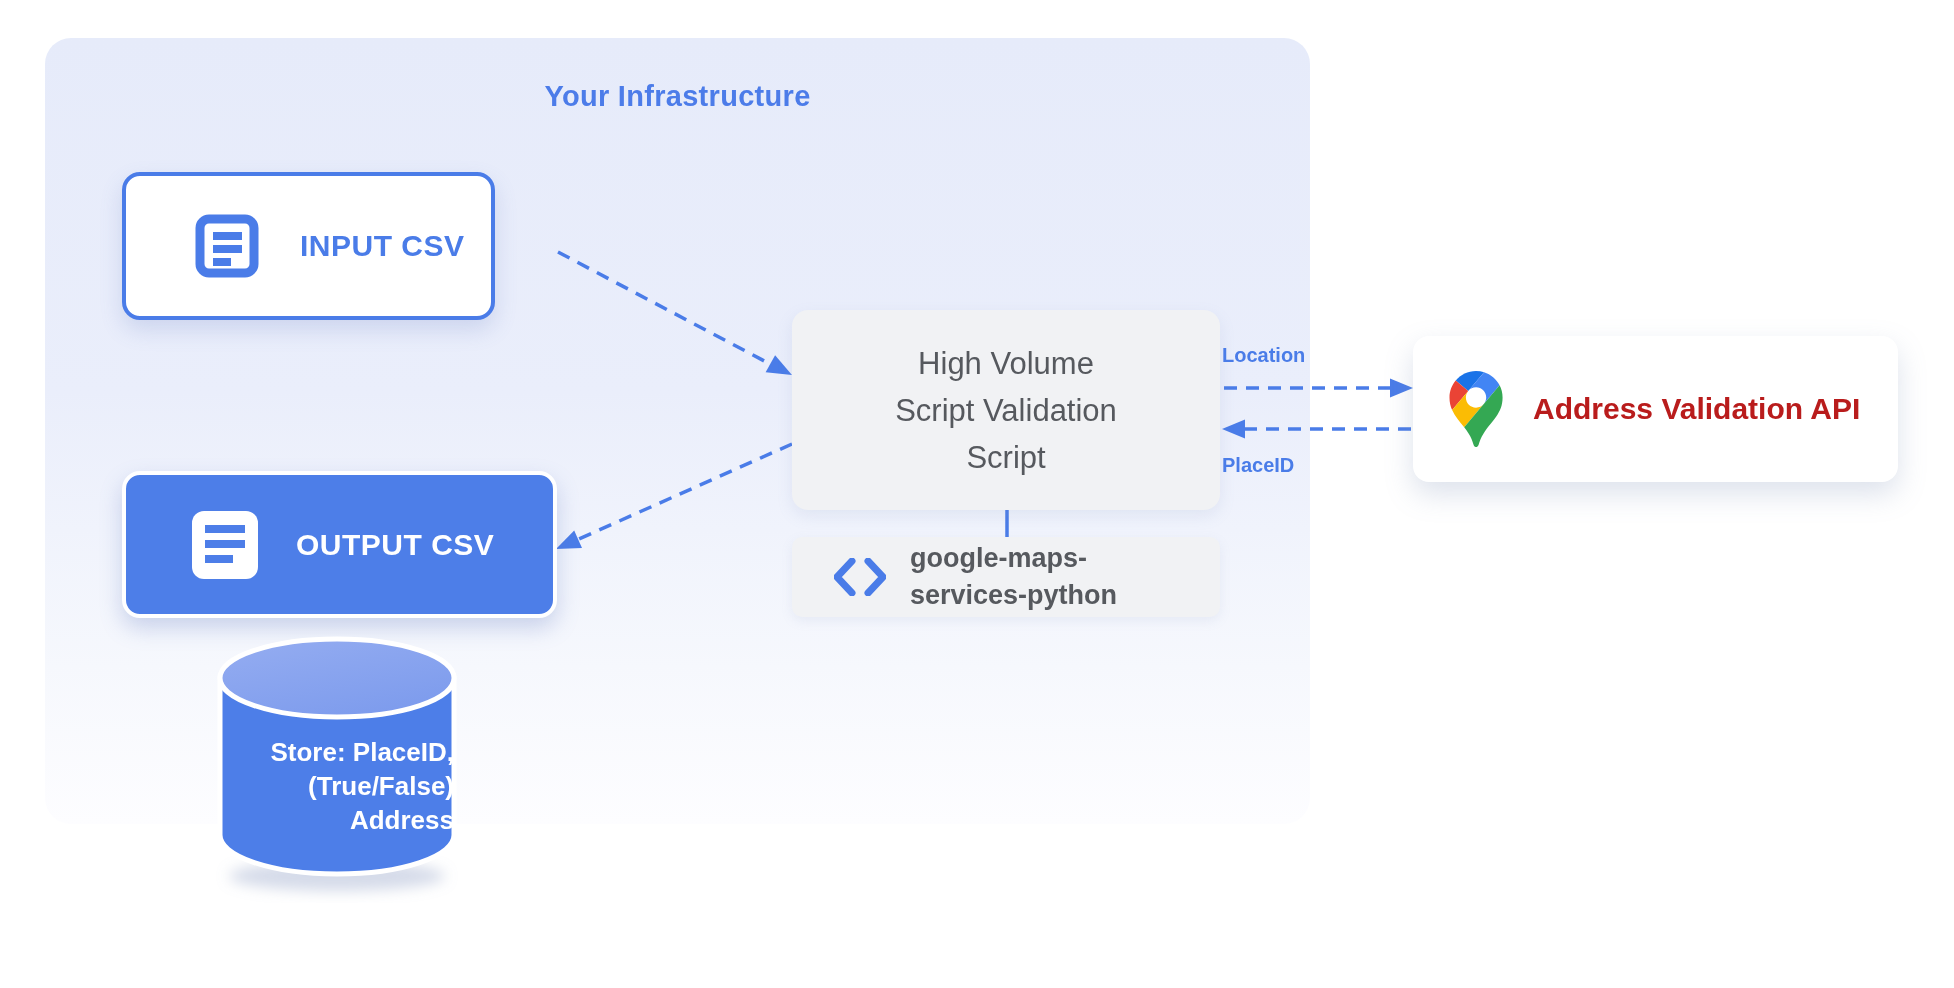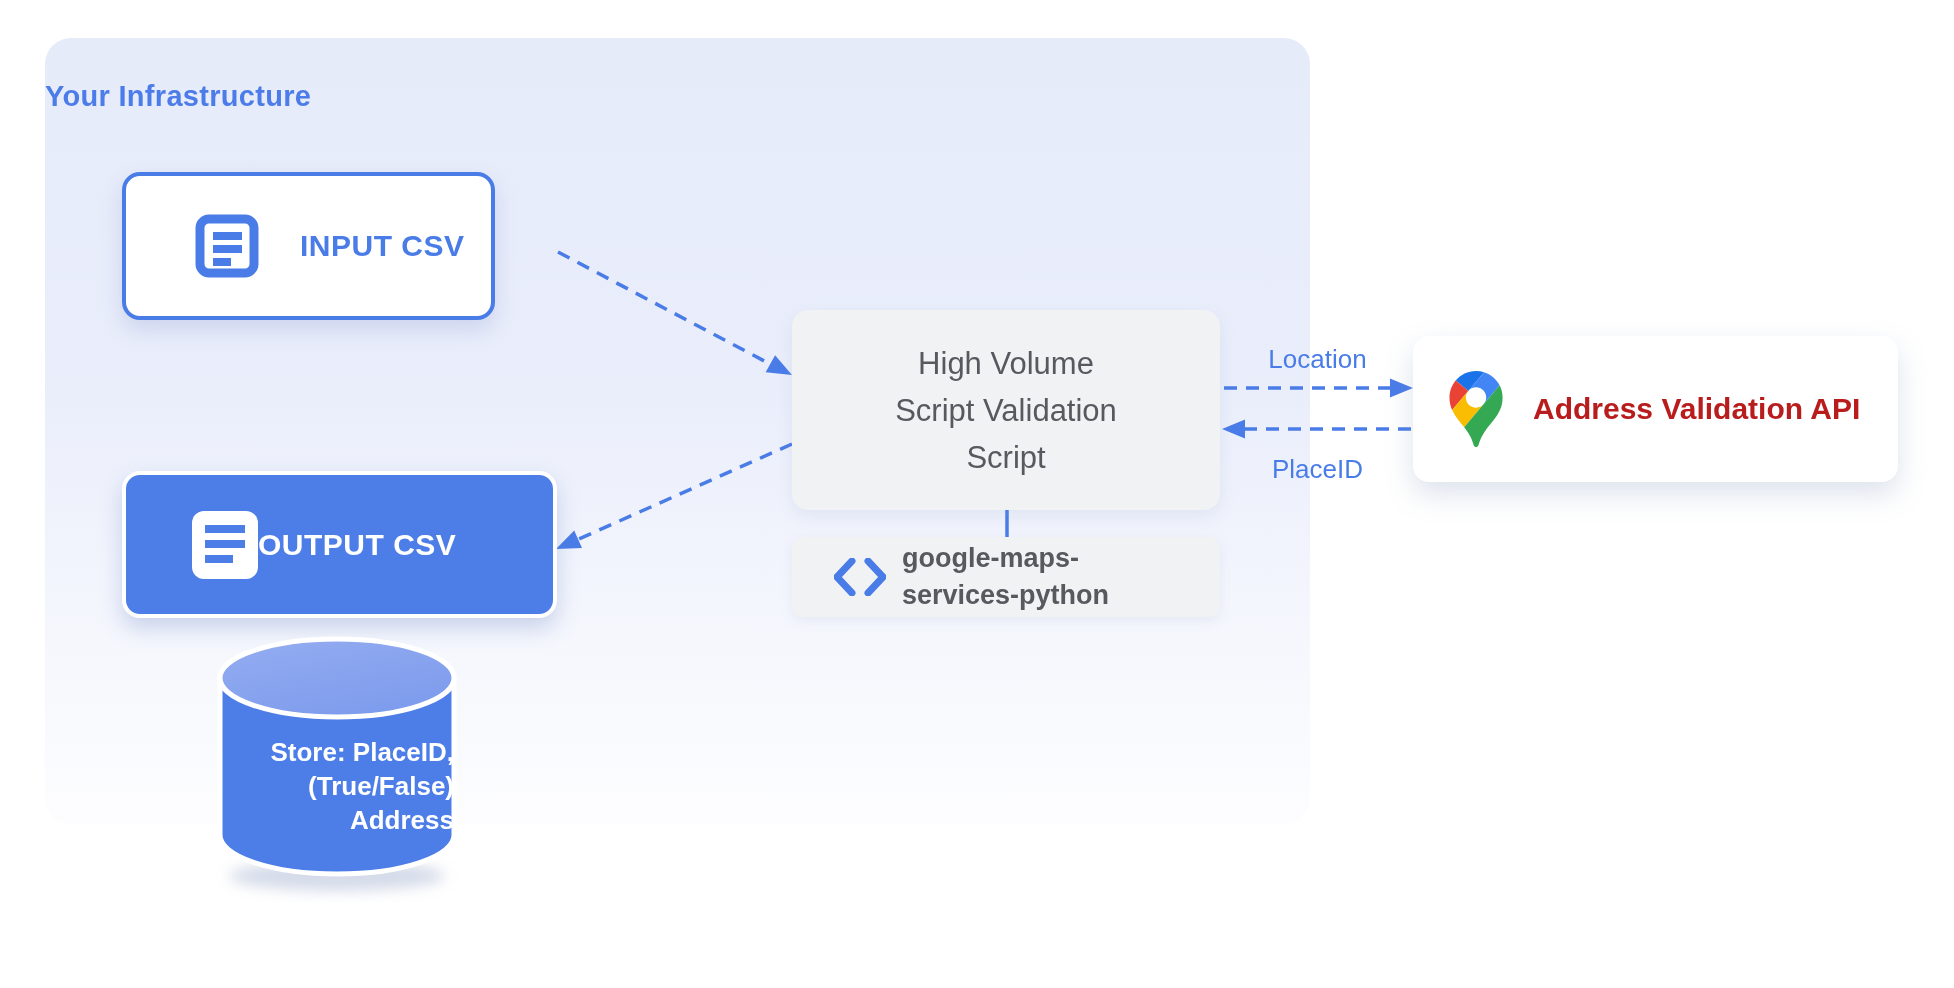--- a/index.html
+++ b/index.html
@@ -9,71 +9,71 @@
     font-family:"Liberation Sans","DejaVu Sans",sans-serif;
   }
   
   .infra{
     position:absolute;left:45px;top:38px;width:1265px;height:786px;
     border-radius:26px;
     background:linear-gradient(180deg,#e6ebfa 0%,#eaeefb 45%,#f6f8fd 80%,#fdfdff 100%);
   }
   .infra-title{
     position:absolute;left:45px;top:80px;width:1265px;
-    text-align:left;font-size:29px;font-weight:700;color:#4c7ce9;
+    text-align:center;font-size:29px;font-weight:700;color:#4c7ce9;
     letter-spacing:.3px;
   }
   
   .node{position:absolute;box-sizing:border-box;display:flex;align-items:center;}
   .input-box{
     left:122px;top:172px;width:373px;height:148px;
     background:#ffffff;border:4px solid #4a7ce8;border-radius:18px;
     box-shadow:0 10px 22px rgba(90,115,190,.20);
     padding-left:66px;gap:38px;
   }
   .output-box{
     left:122px;top:471px;width:435px;height:147px;
     background:#4d7ee8;border:4px solid #ffffff;border-radius:18px;
     box-shadow:0 10px 22px rgba(90,115,190,.28);
-    padding-left:66px;
+    padding-left:66px;gap:38px;
   }
   .csv-label{font-size:30px;font-weight:700;letter-spacing:.5px;}
   .input-box .csv-label{color:#4a7ce8;}
   .output-box .csv-label{color:#ffffff;}
 
   .script-box{
     left:792px;top:310px;width:428px;height:200px;
     background:#f1f2f4;border-radius:16px;
     box-shadow:0 6px 16px rgba(130,150,190,.14);
     flex-direction:column;justify-content:center;
   }
   .script-box .line{
     font-size:31px;font-weight:400;color:#56595e;line-height:47px;text-align:left;
   }
   .library-box{
     left:792px;top:537px;width:428px;height:80px;
     background:#f1f2f4;border-radius:10px;
     box-shadow:0 4px 12px rgba(130,150,190,.12);
-    padding-left:42px;gap:16px;
+    padding-left:42px;gap:24px;
   }
   .library-text .line{
     font-size:27px;font-weight:700;color:#56595e;line-height:37px;text-align:left;
   }
   .api-box{
     left:1413px;top:336px;width:485px;height:146px;
     background:#ffffff;border-radius:16px;
     box-shadow:0 12px 28px rgba(120,140,180,.25);
     padding-left:36px;gap:30px;
   }
   .api-label{font-size:30px;font-weight:700;color:#b91c1c;}
 
   
   .edge-label{
-    position:absolute;left:1222px;width:191px;text-align:center;
-    font-size:26px;font-weight:400;color:#4a7ce8;
+    position:absolute;left:1222px;width:191px;
+    font-size:20px;font-weight:700;color:#4a7ce8;
   }
   .edge-label.location{top:344px;}
   .edge-label.placeid{top:454px;}
 
   
   .edges-svg,.cyl-svg{position:absolute;pointer-events:none;}
   .edges-svg{left:0;top:0;}
   .cyl-svg{left:200px;top:610px;}
   .cyl-text{
     position:absolute;left:220px;top:735px;width:234px;text-align:center;

